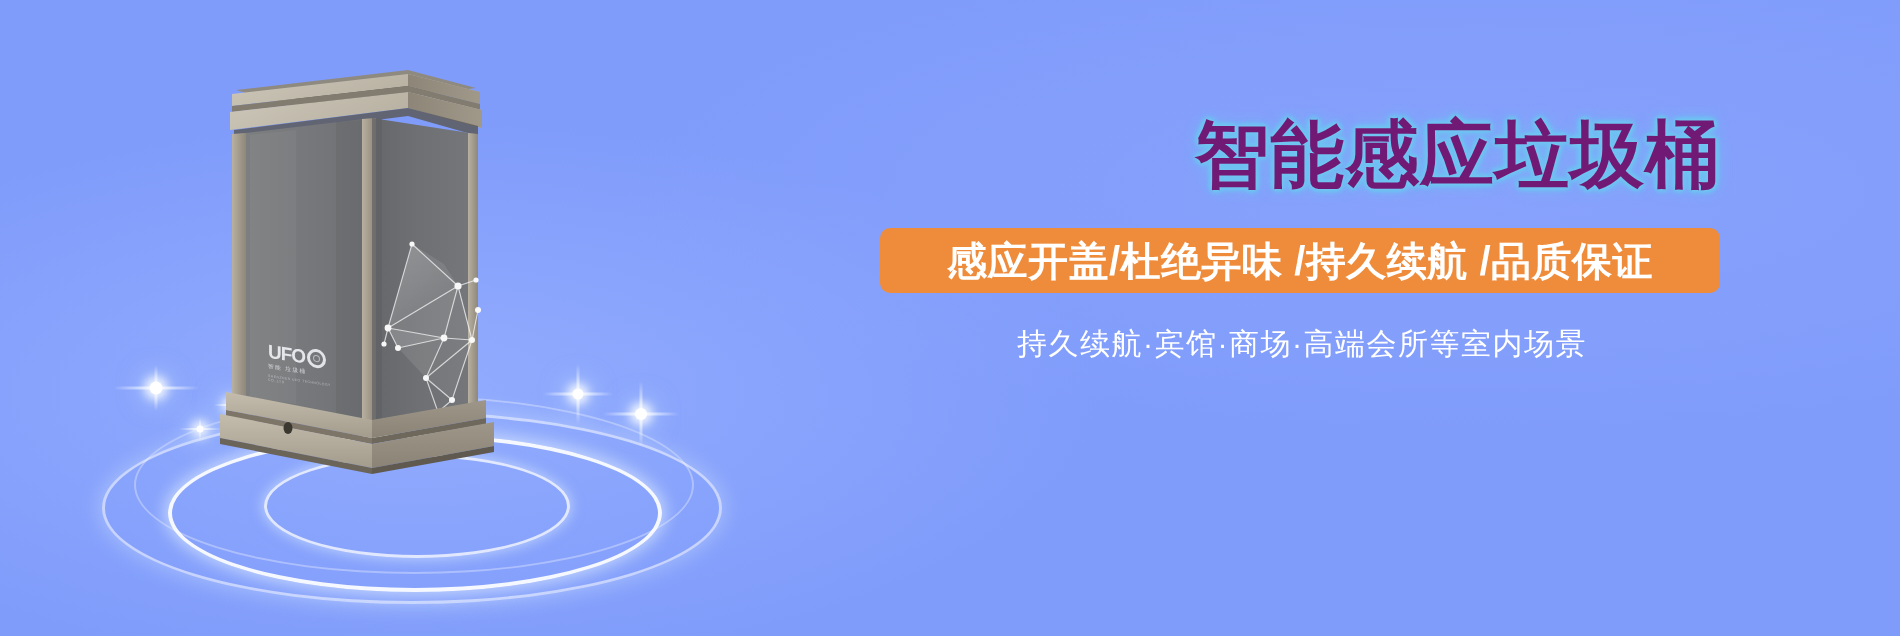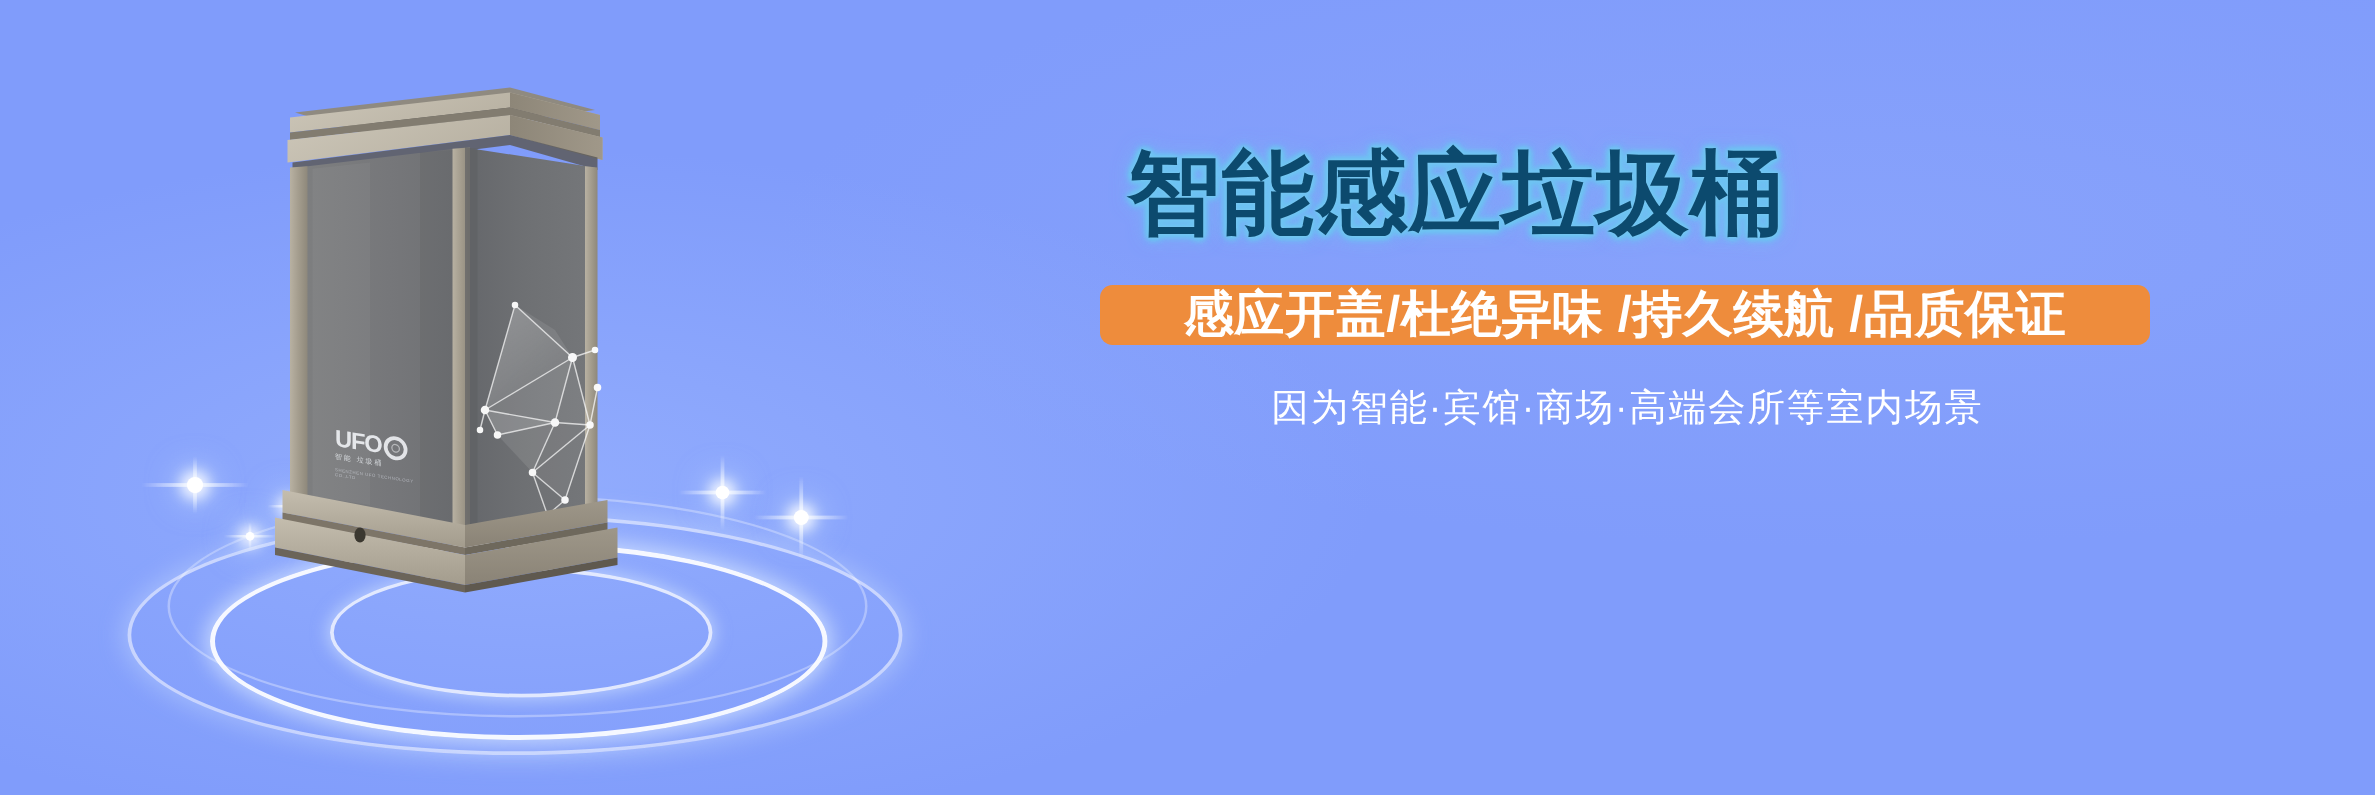--- a/index.html
+++ b/index.html
@@ -178,24 +178,24 @@
   .copy {
     position: absolute;
     left: 880px;
     top: 118px;
     width: 840px;
   }
 
   .title {
     font-size: 74px;
     font-weight: 700;
-    color: #0c4a6e;
+    color: #701a75;
     letter-spacing: 1px;
     line-height: 1;
-    text-align: left;
+    text-align: right;
     margin: 0;
     padding-left: 22px;
     text-shadow:
       0 0 2px #7dc8f0,
       0 0 6px #6ec4f2,
       2px 0 5px #6ec4f2,
       -2px 0 5px #6ec4f2,
       0 2px 5px #6ec4f2,
       0 -2px 5px #6ec4f2,
       0 0 16px rgba(110,196,242,0.85);
@@ -218,21 +218,21 @@
     background: #ffffff;
     vertical-align: middle;
     margin: 0 16px 5px 16px;
   }
   .subtitle .gap { display: inline-block; width: 14px; }
 
   .feature-bar {
     margin-top: 36px;
     background: #ee8c3c;
     border-radius: 10px;
-    height: 48px;
+    height: 65px;
     display: flex;
     align-items: center;
     justify-content: center;
     padding: 0 14px;
     box-sizing: border-box;
   }
   .feature-bar .txt {
     color: #ffffff;
     font-size: 40px;
     font-weight: 700;
@@ -436,16 +436,16 @@
 
   <div class="copy">
 
     <h1 class="title">智能感应垃圾桶</h1>
 
 
     <div class="feature-bar">
       <span class="txt">感应开盖/杜绝异味 /持久续航 /品质保证</span>
     </div>
 
-    <div class="scene-line">因为智能·宾馆·商场·高端会所等室内场景</div>
+    <div class="scene-line">持久续航·宾馆·商场·高端会所等室内场景</div>
   </div>
 
 </div>
 
 </body></html>

